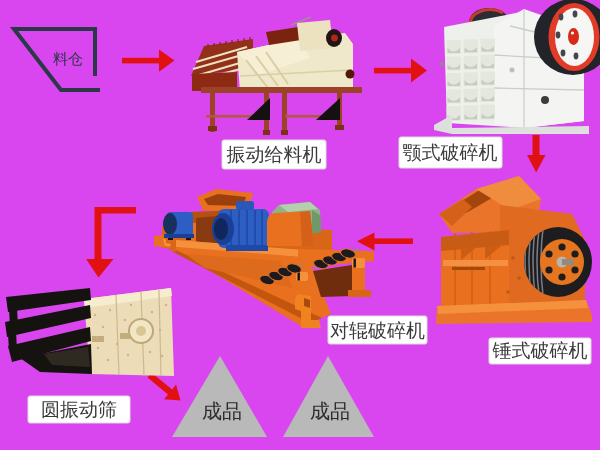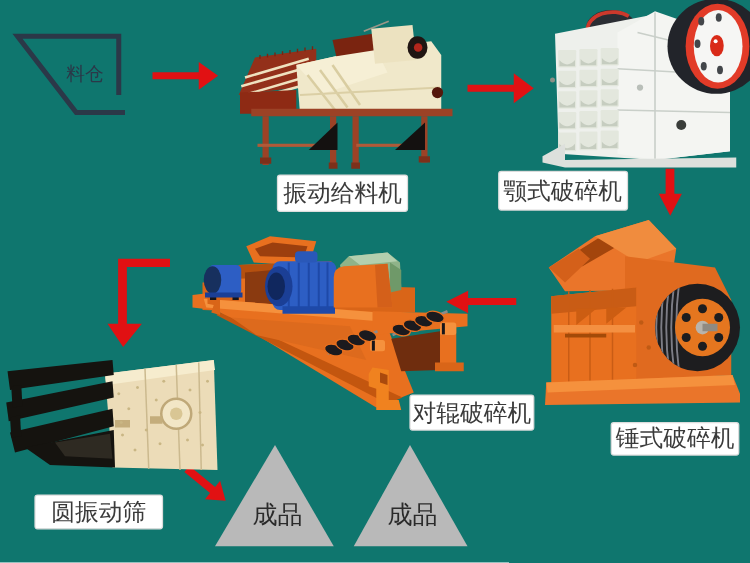--- a/index.html
+++ b/index.html
@@ -1,16 +1,16 @@
 <!DOCTYPE html>
 <html><head>
 <meta charset="utf-8">
 <style>
 html,body{margin:0;padding:0;background:#fff;}
-#page{width:600px;height:450px;position:relative;overflow:hidden;background:#0f766e;}
+#page{width:600px;height:450px;position:relative;overflow:hidden;background:#d946ef;}
 svg{display:block;}
 text{font-family:"Liberation Sans",sans-serif;}
 </style>
 </head>
 <body>
 <div id="page">
 <svg width="600" height="450" viewBox="0 0 600 450">
 
 <path d="M95 76 V29 H14 L61 90 H100" fill="none" stroke="#2b3848" stroke-width="4"></path>
 <text x="68" y="64" font-size="15" fill="#2b3848" text-anchor="middle">料仓</text>

